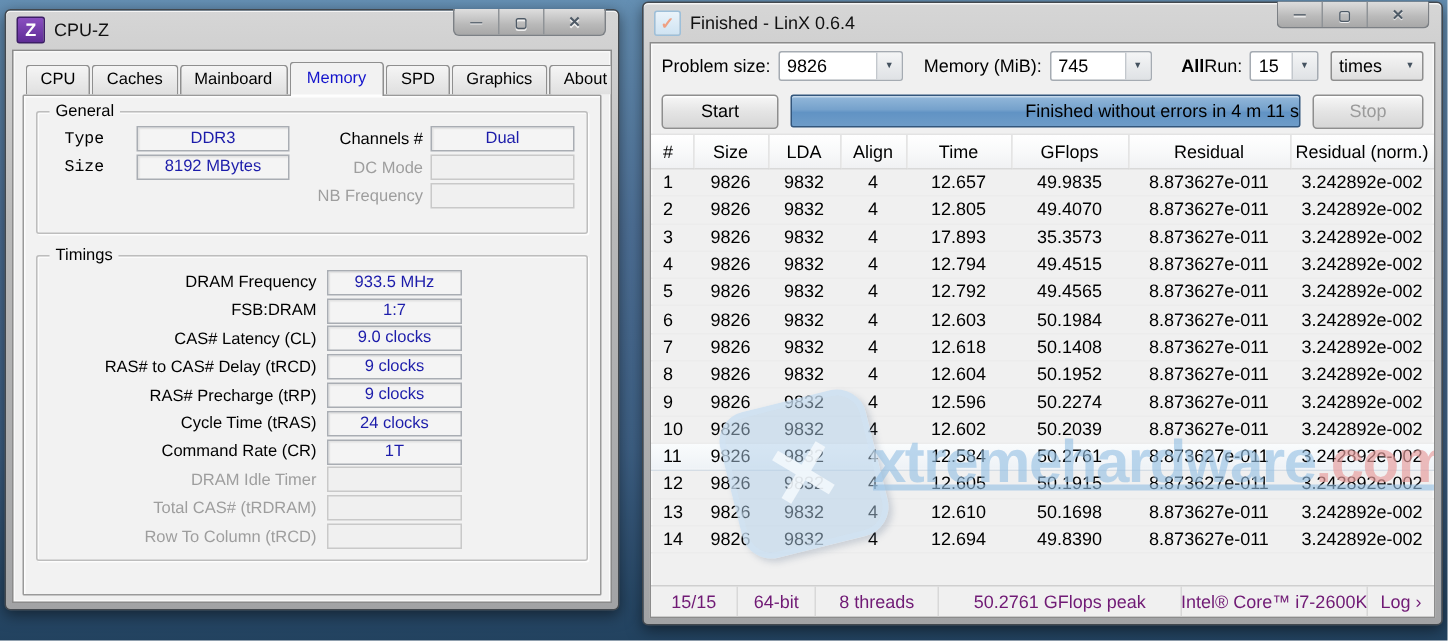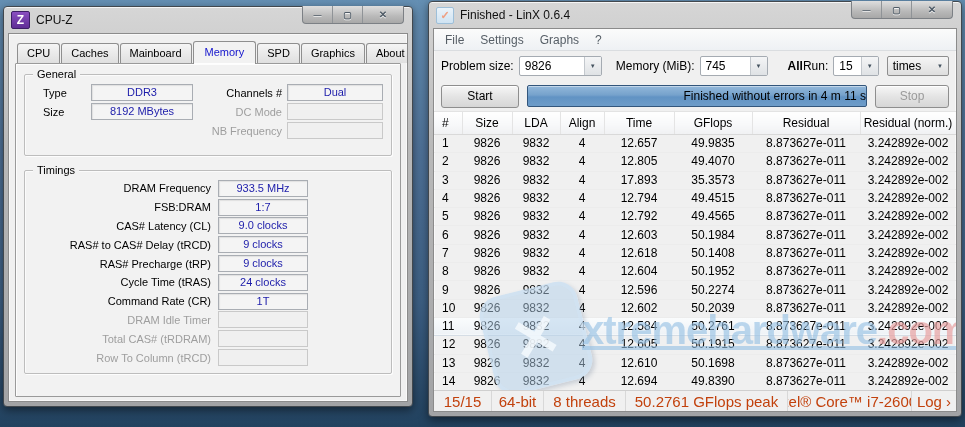--- a/index.html
+++ b/index.html
@@ -60,21 +60,21 @@
   }
   .legend{
     position:absolute;top:-7px;left:8px;background:#f2f2f2;padding:0 4px;font-size:11px;color:#000;
   }
   .gen-grid{display:flex;}
   .gen-left{width:170px;}
   .gen-right{flex:1;}
   .frow{height:19px;display:flex;align-items:center;}
   .flabel{font-size:11px;color:#000;white-space:nowrap;}
   .flabel.dis{color:#9e9e9e;}
-  .flabel.lw{width:42px;padding-left:10px;}
+  .flabel.lw{width:42px;padding-left:10px;font-family:Liberation Mono, monospace;}
   .flabel.rw{width:88px;text-align:right;margin-right:5px;}
   .flabel.tw{width:178px;text-align:right;margin-right:7px;}
   .fbox{
     height:15px;line-height:15px;background:#f4f4f4;border:1px solid #a9adb3;
     box-shadow:inset 1px 1px 1px rgba(0,0,0,.08);
     font-size:11px;color:#1c1caa;text-align:center;overflow:hidden;white-space:nowrap;
   }
   .gen-left .fbox{width:100px;margin-left:6px;}
   .gen-right .fbox{width:94px;}
   .timings-rows .fbox{width:88px;}
@@ -138,21 +138,21 @@
   .linx-table td{
     font-size:12px;color:#000;height:17.3px;line-height:17px;padding:0;
     border-bottom:1px solid #ececec;text-align:center;white-space:nowrap;overflow:hidden;
   }
   tr.selected td{
     background:linear-gradient(#fafcfd,#eef2f6);
     border-top:1px solid #dce3ea;border-bottom:1px solid #d5dde5;
   }
   .statusbar{
     height:20px;display:flex;align-items:flex-start;background:#f0f0f0;
-    border-top:1px solid #cfcfcf;font-size:15px;color:#c2410c;
+    border-top:1px solid #cfcfcf;font-size:12px;color:#701a75;
   }
   .status-seg{
     height:100%;display:flex;align-items:center;justify-content:center;
     border-right:1px solid #d8d8d8;box-sizing:border-box;white-space:nowrap;overflow:hidden;
   }
   .status-seg:last-child{border-right:none;}
   
   .watermark{position:absolute;inset:0;pointer-events:none;z-index:5;}
   .wm-logo{
     position:absolute;left:52px;top:176px;width:92px;height:92px;
@@ -275,26 +275,20 @@
   <div class="titlebar">
     <span class="linx-icon">✓</span>
     <span class="title-text">Finished - LinX 0.6.4</span>
     <div class="caption-group">
       <span class="cap-btn" style="font-size:8px;">—</span>
       <span class="cap-btn" style="font-size:9px;">▢</span>
       <span class="cap-btn">✕</span>
     </div>
   </div>
   <div class="client">
-    <div class="menubar">
-        <span class="menu-item">File</span>
-        <span class="menu-item">Settings</span>
-        <span class="menu-item">Graphs</span>
-        <span class="menu-item">?</span>
-      </div>
     <div class="toolbar">
       <span class="tb-label">Problem size:</span>
       <span class="combo combo-problem">
         <span class="combo-val">9826</span>
         <span class="combo-arrow">▼</span>
       </span>
       <span class="tb-label" style="margin-left:14px;">Memory (MiB):</span>
       <span class="combo combo-memory">
         <span class="combo-val">745</span>
         <span class="combo-arrow">▼</span>

